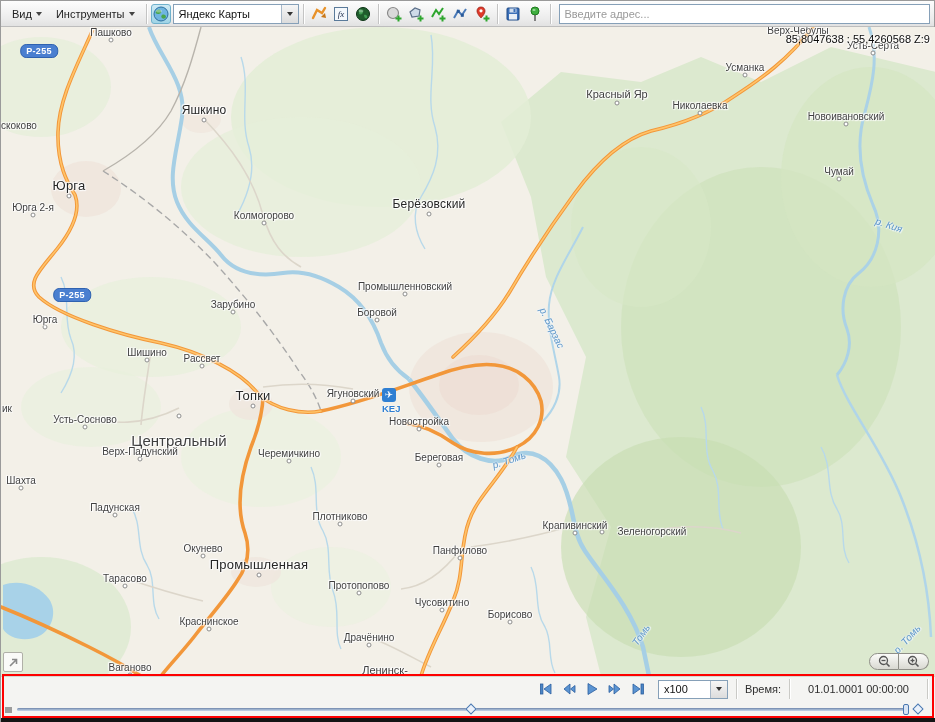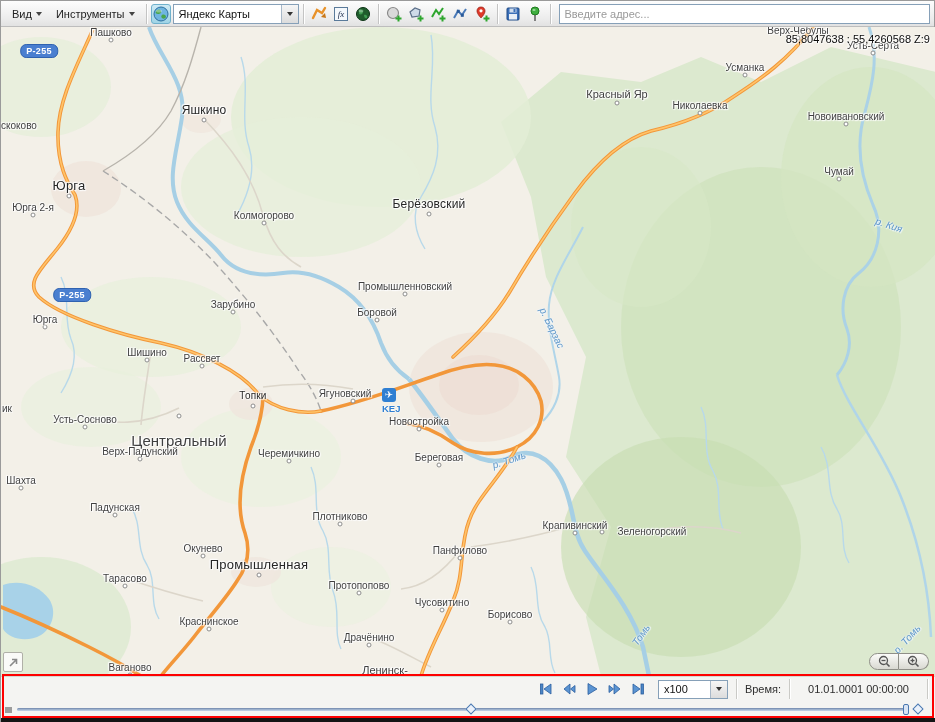--- a/index.html
+++ b/index.html
@@ -302,23 +302,23 @@
         <i class="dot" style="left: 376px; top: 293px;"></i>
         <span class="map-label" style="left: 232px; top: 277px; font-size: 10px;">Зарубино</span>
         <i class="dot" style="left: 232px; top: 285px;"></i>
         <span class="map-label" style="left: 44px; top: 292px; font-size: 10px;">Юрга</span>
         <i class="dot" style="left: 44px; top: 300px;"></i>
         <span class="map-label" style="left: 6px; top: 381px; font-size: 10px;">ик</span>
         <span class="map-label" style="left: 146px; top: 325px; font-size: 10px;">Шишино</span>
         <i class="dot" style="left: 146px; top: 333px;"></i>
         <span class="map-label" style="left: 201px; top: 331px; font-size: 10px;">Рассвет</span>
         <i class="dot" style="left: 201px; top: 339px;"></i>
-        <span class="map-label big" style="left: 252px; top: 368px; font-size: 10px;">Топки</span>
+        <span class="map-label big" style="left: 252px; top: 368px; font-size: 13px;">Топки</span>
         <i class="dot" style="left: 252px; top: 379px;"></i>
-        <span class="map-label" style="left: 344px; top: 366px; font-size: 10px;">Ягуновский</span>
+        <span class="map-label" style="left: 352px; top: 366px; font-size: 10px;">Ягуновский</span>
         <i class="dot" style="left: 352px; top: 374px;"></i>
         <span class="map-label" style="left: 418px; top: 394px; font-size: 10px;">Новостройка</span>
         <i class="dot" style="left: 418px; top: 402px;"></i>
         <span class="map-label" style="left: 178px; top: 381px; font-size: 15px; margin-top: 32px;">Центральный</span>
         <i class="dot" style="left: 178px; top: 389px;"></i>
         <span class="map-label" style="left: 84px; top: 392px; font-size: 10px;">Усть-Сосново</span>
         <i class="dot" style="left: 84px; top: 400px;"></i>
         <span class="map-label" style="left: 139px; top: 424px; font-size: 10px;">Верх-Падунский</span>
         <i class="dot" style="left: 139px; top: 432px;"></i>
         <span class="map-label" style="left: 288px; top: 426px; font-size: 10px;">Черемичкино</span>

